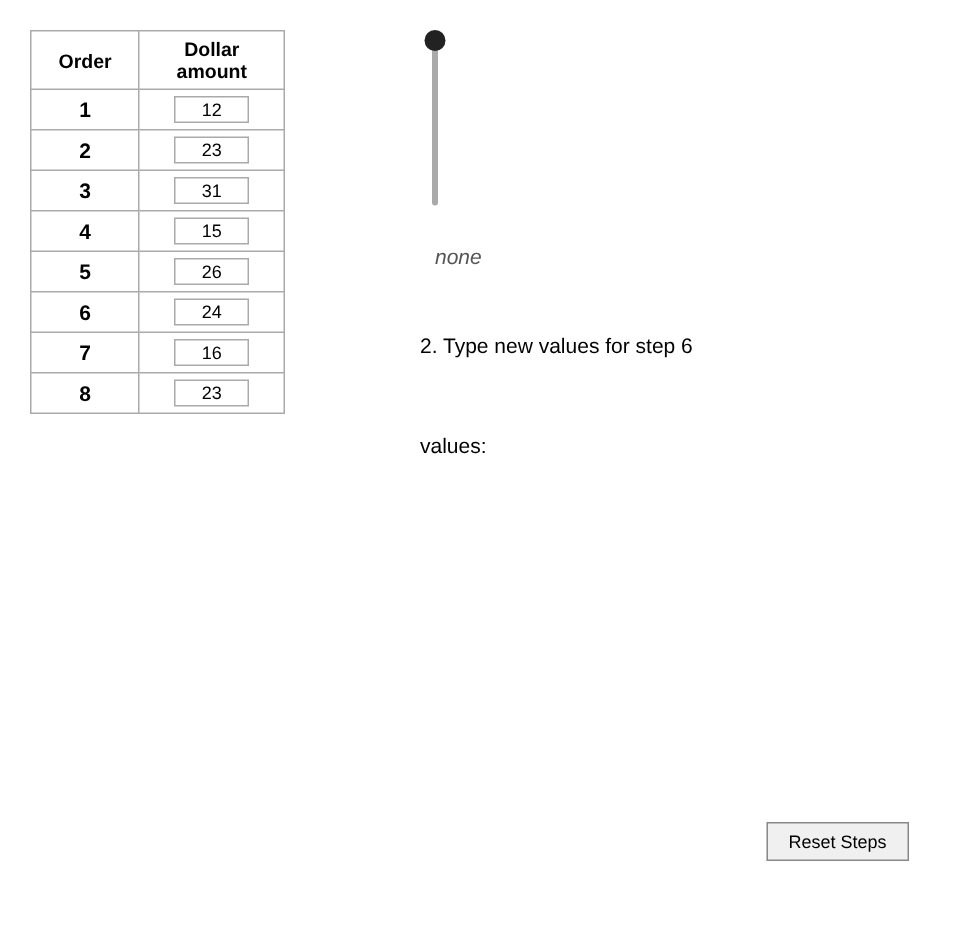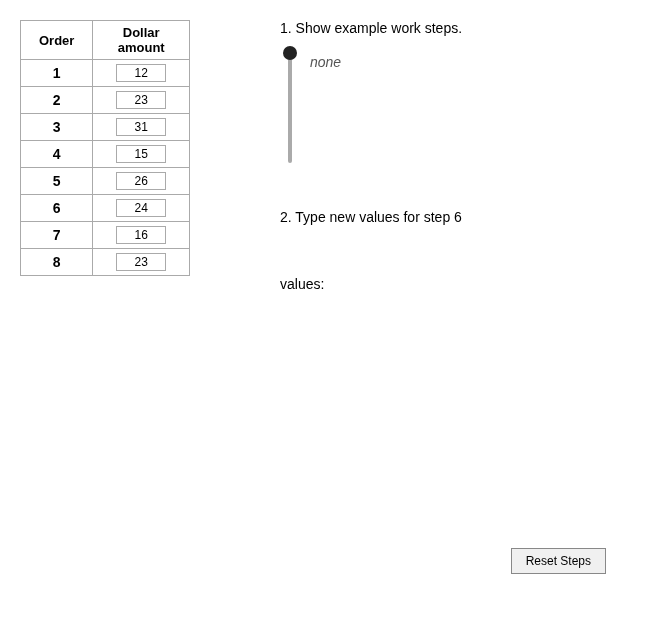--- a/index.html
+++ b/index.html
@@ -140,20 +140,22 @@
       padding: 5px 14px;
       font-size: 12px;
       border: 1px solid #888;
       background: #f0f0f0;
       cursor: pointer;
     }
 
     .slider-area {
       display: flex;
       align-items: flex-start;
+      gap: 15px;
+      flex-direction: column;
     }
   </style>
 </head>
 <body>
 
 <div class="main-container">
 
   <div class="left-section">
     <table class="data-table">
       <thead>
@@ -194,21 +196,20 @@
           <tr>
             <td>8</td>
             <td><input type="text" value="23" style=""></td>
           </tr>
         </tbody>
     </table>
   </div>
 
   <div class="right-section">
     <div class="step1-section">
-      <div class="step-label">1. Show example work steps.</div>
       <div class="slider-area">
         <div class="vertical-slider">
           <div class="slider-knob"></div>
           <div class="slider-track"></div>
         </div>
         <div class="slider-value-label">none</div>
       </div>
     </div>
 
     <div class="step2-section">

